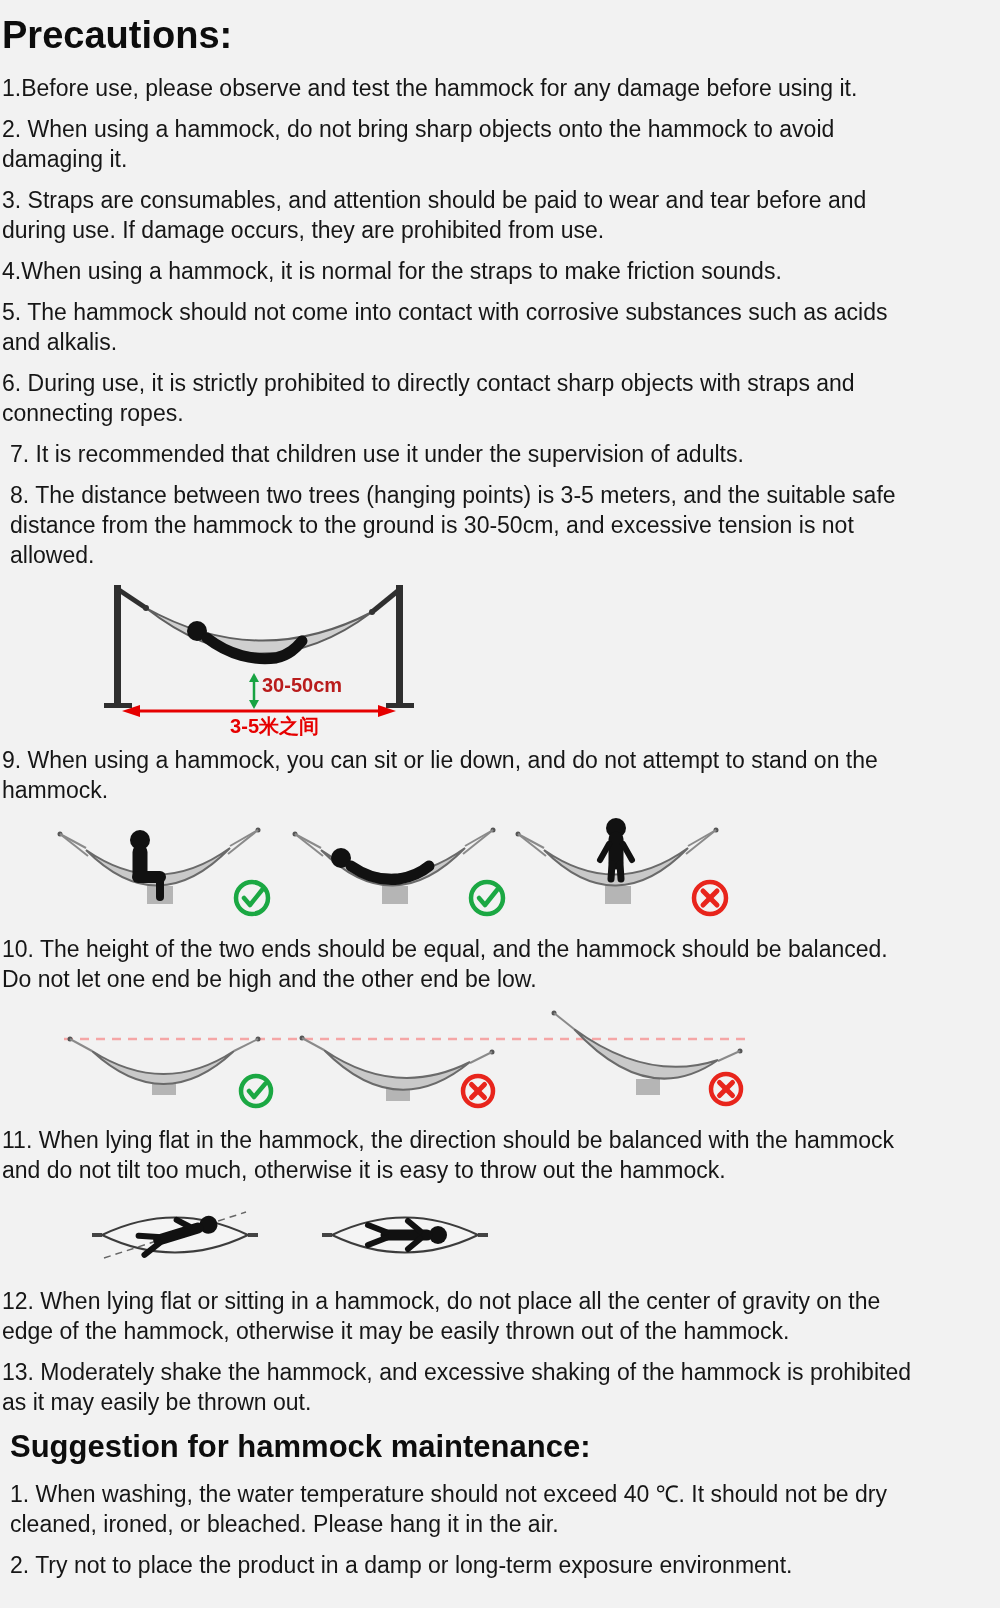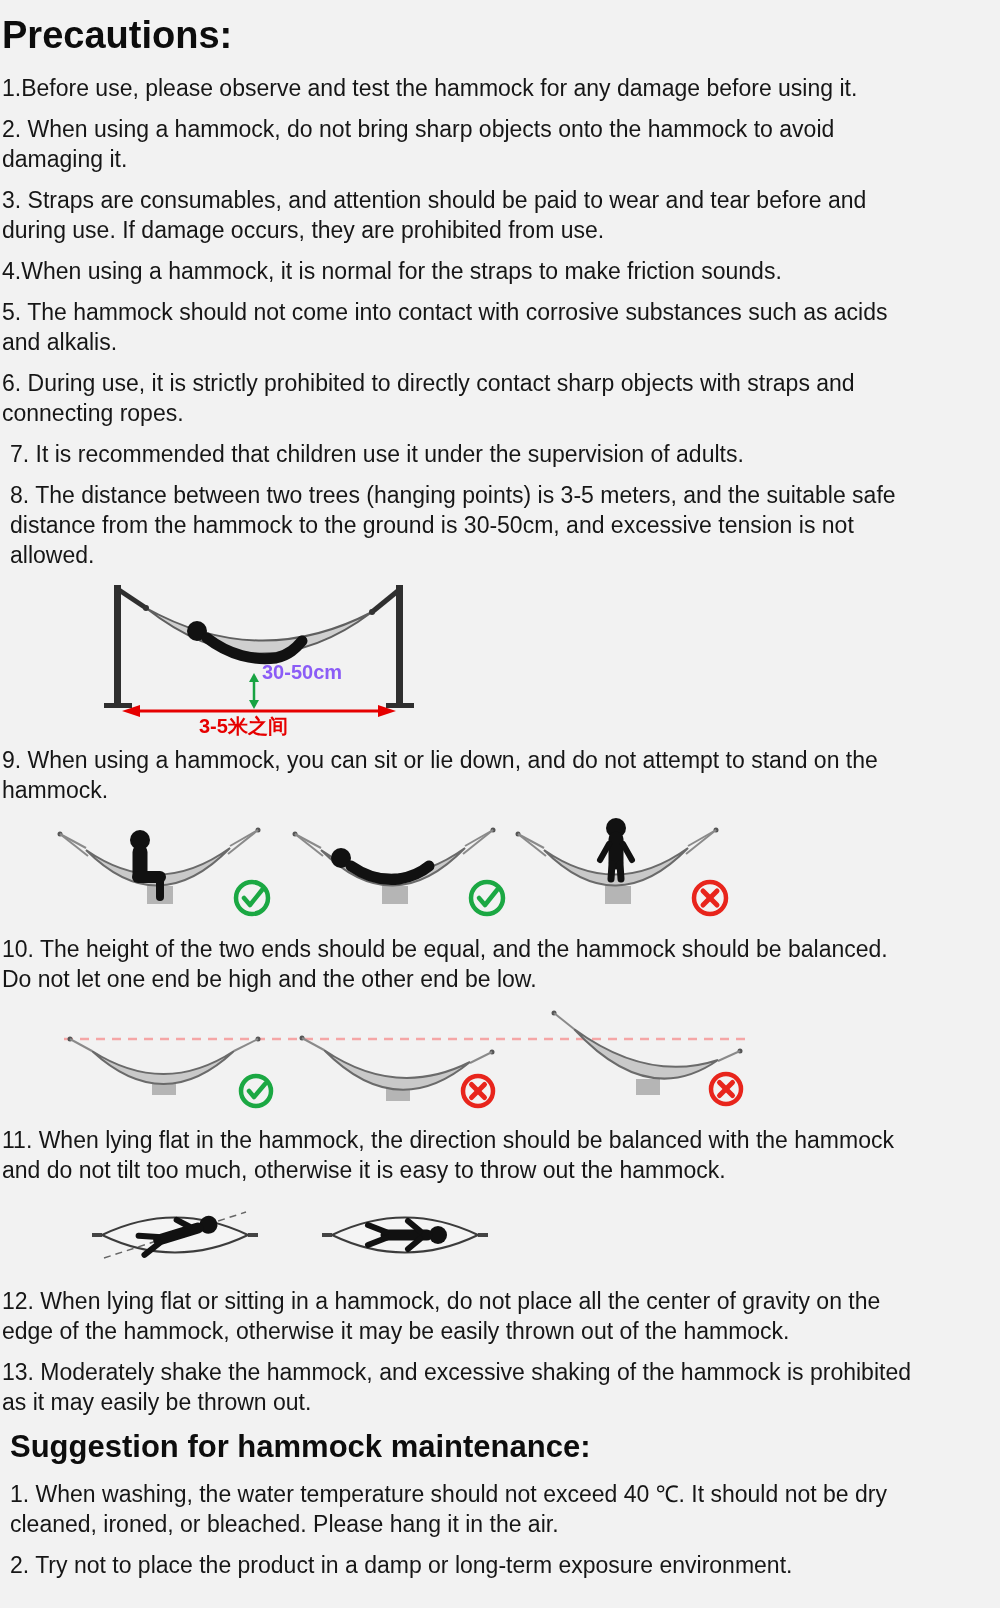--- a/index.html
+++ b/index.html
@@ -31,26 +31,26 @@
     margin: 0 0 11px 0;
     white-space: pre-line;
   }
   p.item.ind { padding-left: 8px; }
   .diagram { position: relative; }
   .d1 { margin: 4px 0 8px 92px; width: 380px; height: 156px; }
   .d2 { margin: 0 0 12px 52px; width: 690px; height: 106px; }
   .d3 { margin: 6px 0 10px 60px; width: 700px; height: 110px; }
   .d4 { margin: 4px 0 10px 88px; width: 410px; height: 80px; }
   .d1-height-label {
-    position: absolute; left: 168px; top: 80px;
-    color: #8b5cf6; font-weight: 700; font-size: 20px;
+    position: absolute; left: 168px; top: 93px;
+    color: #b91c1c; font-weight: 700; font-size: 20px;
   }
   .d1-dist-label {
     position: absolute; left: 105px; top: 132px; width: 120px;
-    text-align: left;
+    text-align: right;
     color: #e60000; font-weight: 700; font-size: 20px;
   }
 </style>
 </head>
 <body>
 
 <div class="content">
 
   <h1 class="title">Precautions:</h1>
 

